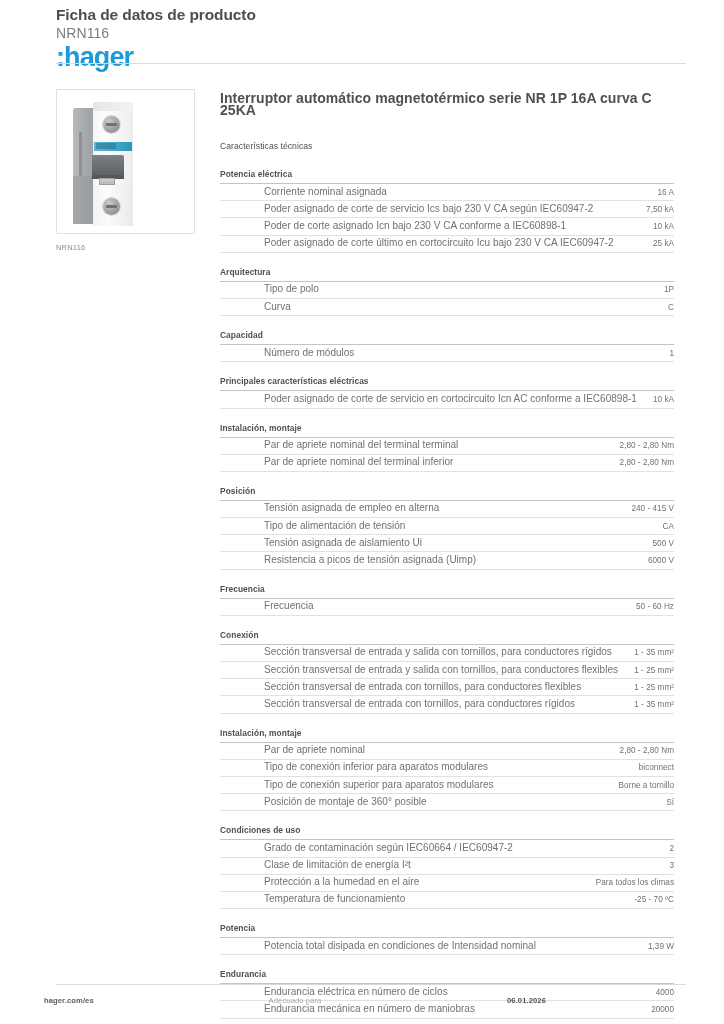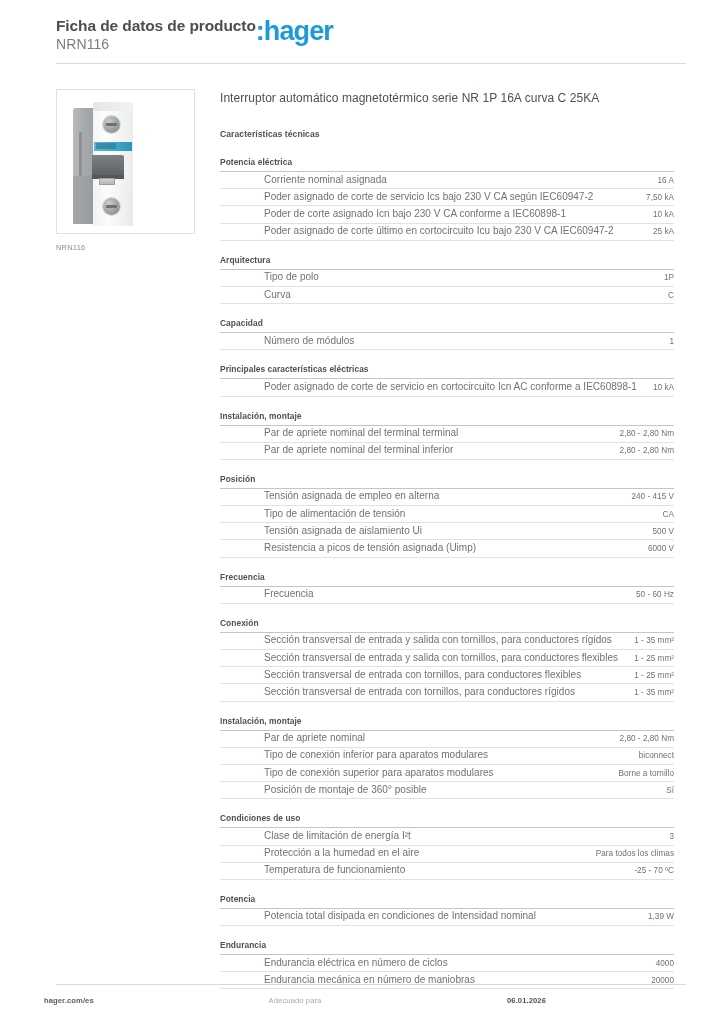--- a/index.html
+++ b/index.html
@@ -21,21 +21,22 @@
     width: 724px; height: 1024px;
   }
 
   
   .header {
     position: absolute;
     left: 56px; top: 16px;
     width: 630px; height: 44px;
     display: flex;
     align-items: flex-start;
-    justify-content: flex-start;
+    justify-content: center;
+    flex-direction: column;
   }
   .title-block { padding-top: 1px; }
   .doc-title {
     font-size: 15.5px;
     font-weight: bold;
     color: #4d4e52;
     letter-spacing: -0.1px;
     line-height: 18px;
   }
   .doc-subtitle {
@@ -169,30 +170,30 @@
     letter-spacing: 0.2px;
   }
 
   
   .specs {
     position: absolute;
     left: 220px; top: 92px;
     width: 454px;
   }
   .product-line {
-    font-size: 12px;
-    font-weight: normal;
+    font-size: 14px;
+    font-weight: bold;
     color: #4f5053;
     letter-spacing: 0.05px;
     line-height: 12px;
     margin-bottom: 24px;
   }
   .specs-heading {
     font-size: 8.6px;
-    font-weight: bold;
+    font-weight: normal;
     color: #4f5053;
     letter-spacing: 0.05px;
     line-height: 12px;
     margin-bottom: 17px;
   }
   .group { margin-bottom: 14px; }
   .group-title {
     font-size: 8.4px;
     font-weight: bold;
     color: #4f5053;
@@ -418,20 +419,24 @@
             <div class="row-value">Borne a tornillo</div>
           </div>
           <div class="row">
             <div class="row-label">Posición de montaje de 360° posible</div>
             <div class="row-value">Sí</div>
           </div>
         </div>
         <div class="group">
           <div class="group-title">Condiciones de uso</div>
           <div class="row">
+            <div class="row-label">Grado de contaminación según IEC60664 / IEC60947-2</div>
+            <div class="row-value">2</div>
+          </div>
+          <div class="row">
             <div class="row-label">Clase de limitación de energía I²t</div>
             <div class="row-value">3</div>
           </div>
           <div class="row">
             <div class="row-label">Protección a la humedad en el aire</div>
             <div class="row-value">Para todos los climas</div>
           </div>
           <div class="row">
             <div class="row-label">Temperatura de funcionamiento</div>
             <div class="row-value">-25 - 70 ºC</div>

